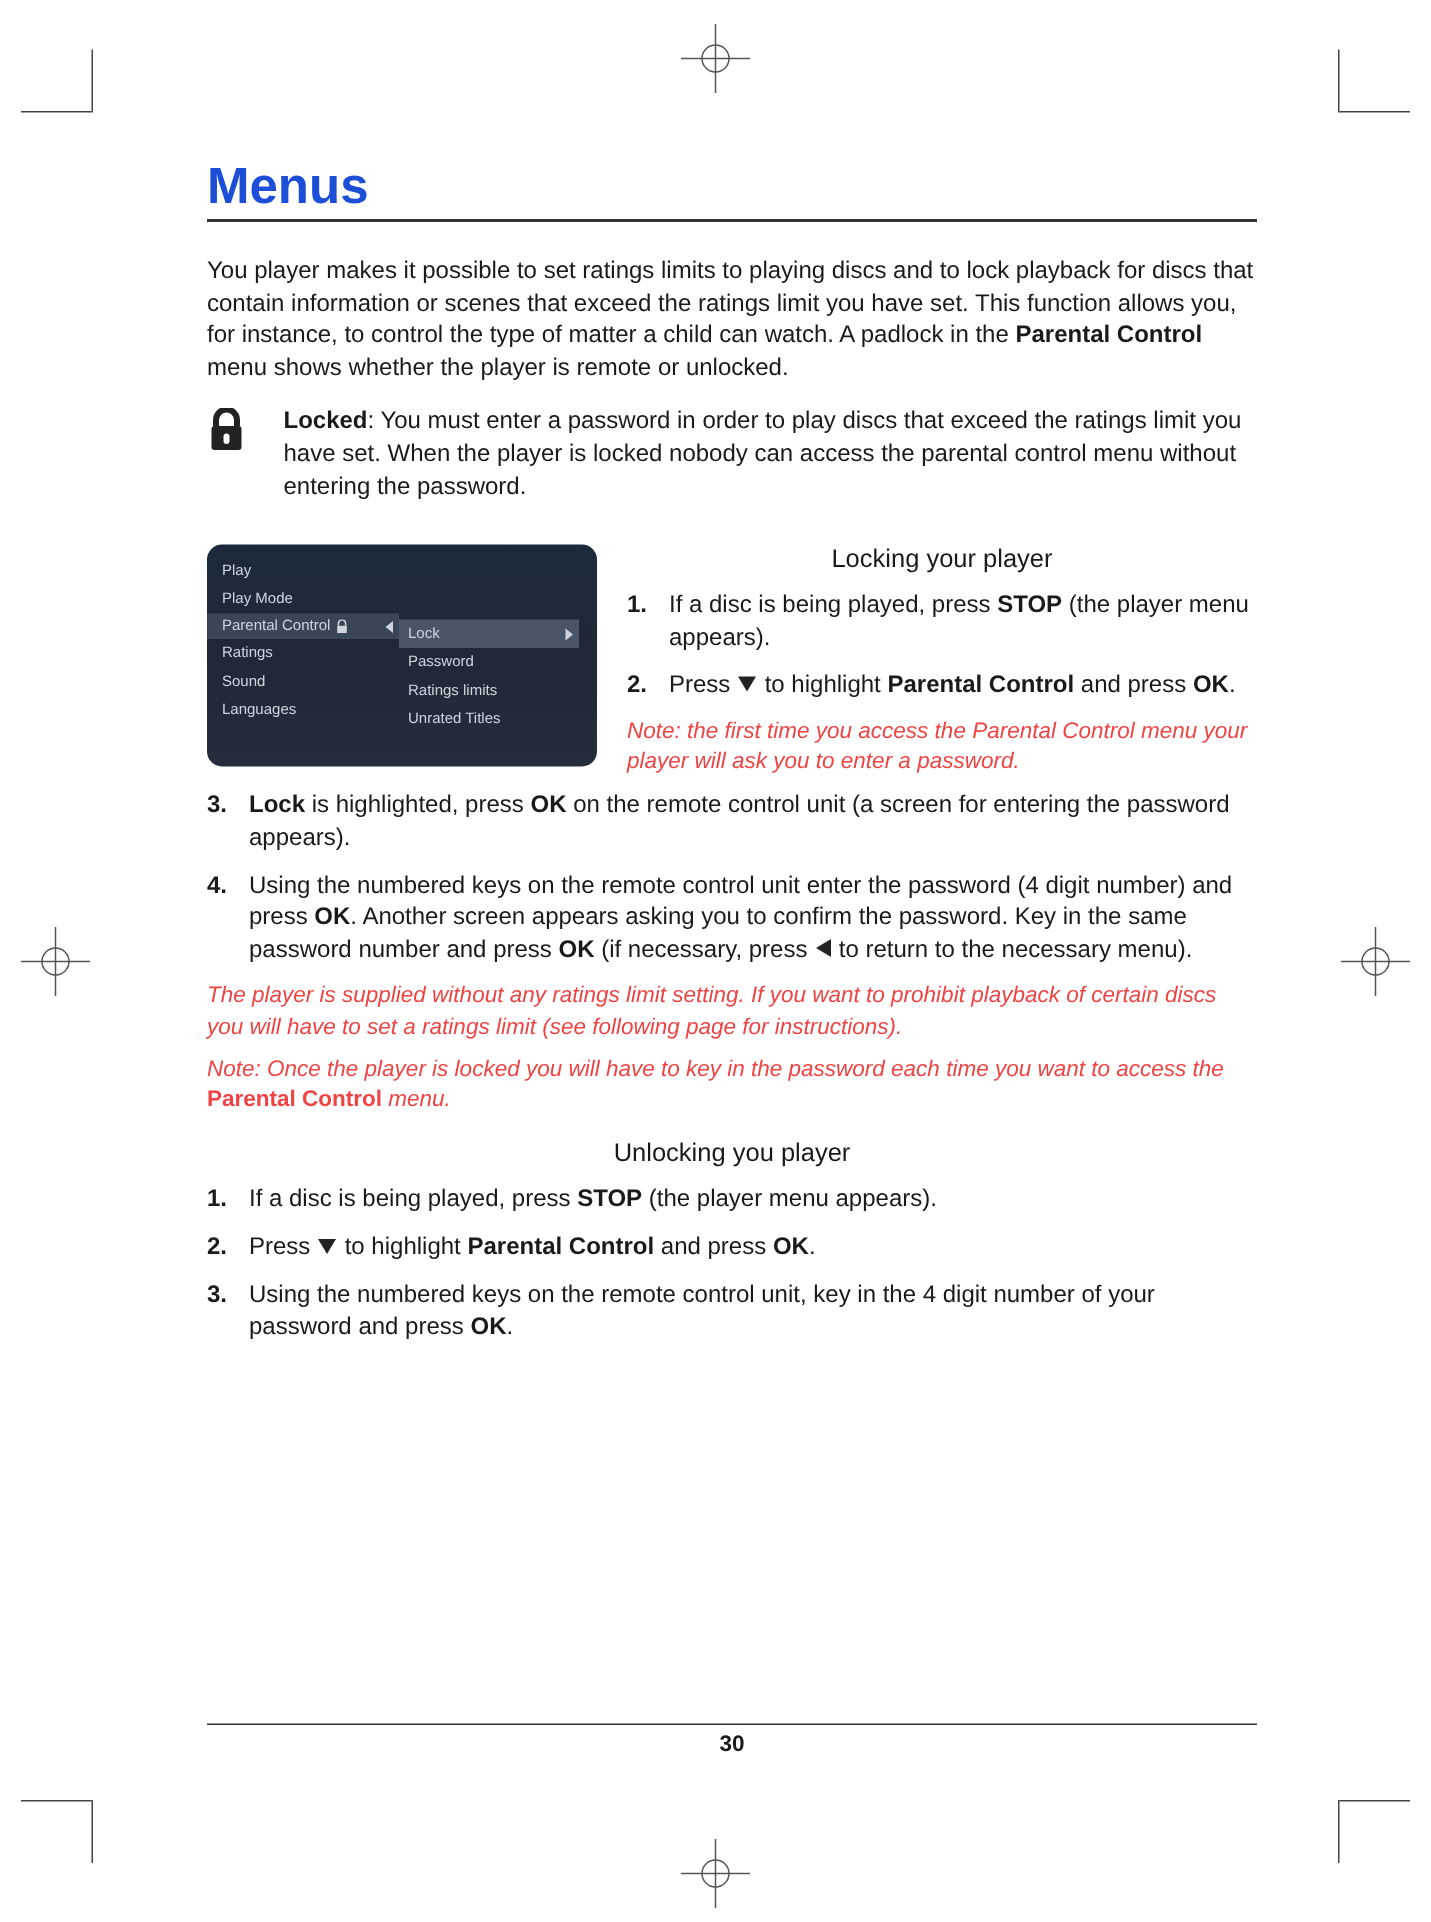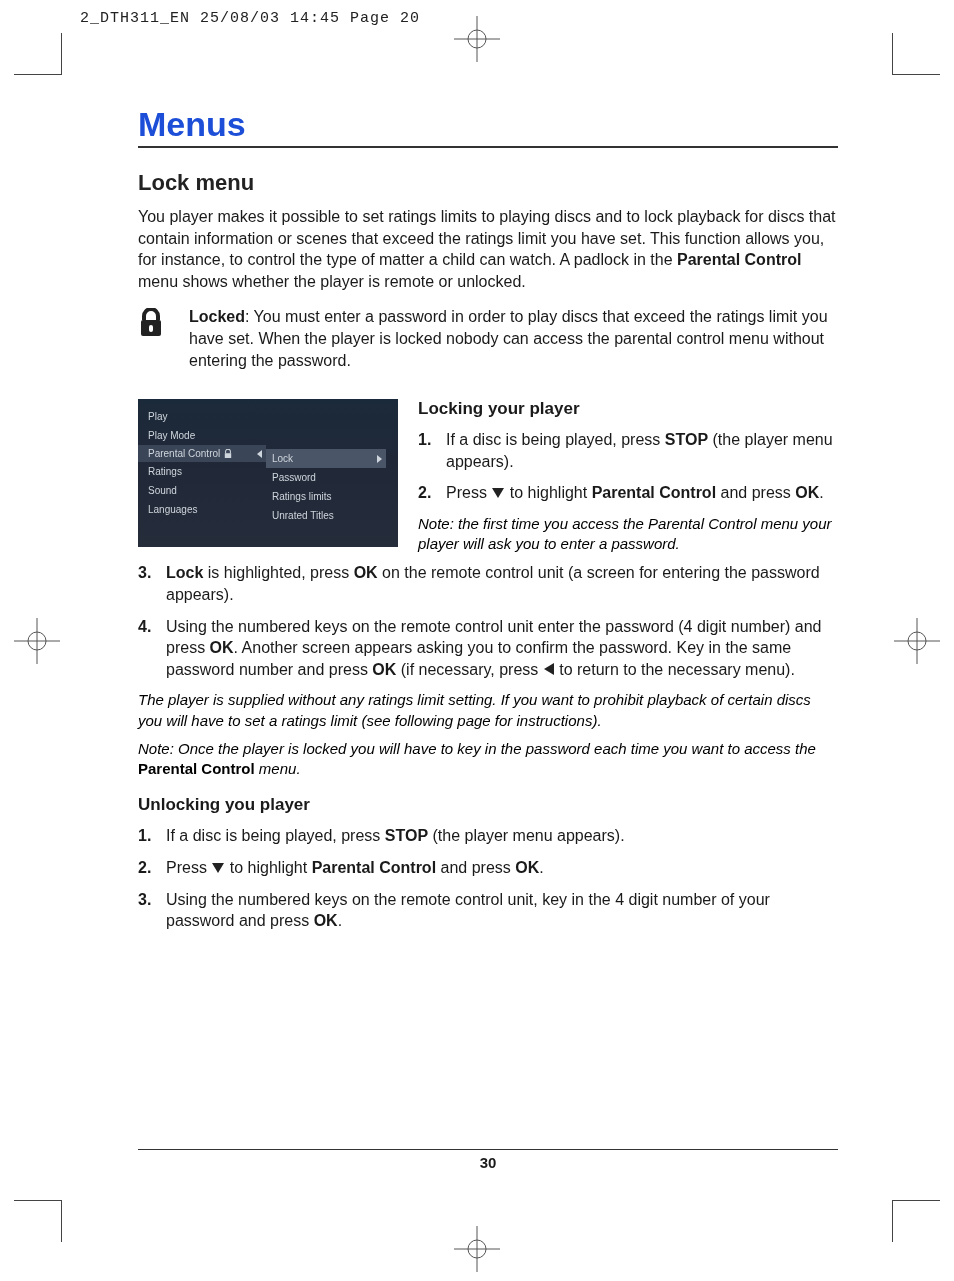--- a/index.html
+++ b/index.html
@@ -96,21 +96,21 @@
     align-items: flex-start;
   }
   .screenshot {
     flex: 0 0 260px;
     height: 148px;
     position: relative;
     background: linear-gradient(#1b2a3a,#202838 40%,#252c3a);
     font-family: Arial, Helvetica, sans-serif;
     font-size: 10px;
     color: #cfd5dc;
-    border-radius: 0;
+    border-radius: 10px;
     overflow: hidden;
   }
   .ss-left {
     position: absolute;
     left: 0; top: 0; bottom: 0;
     width: 118px;
     padding: 8px 0 0 10px;
   }
   .ss-left div { padding: 4px 0; }
   .ss-sel-left {
@@ -144,40 +144,41 @@
     position: absolute;
     right: 4px; top: 50%; transform: translateY(-50%);
     width: 0; height: 0;
     border-top: 4px solid transparent;
     border-bottom: 4px solid transparent;
     border-left: 5px solid #cfd5dc;
   }
   .right-col { flex: 1; }
   .subsub-title {
     font-size: 17px;
-    font-weight: 700;
+    font-weight: 400;
     margin: 0 0 10px 0;
+    text-align: center;
   }
   ol.steps {
     list-style: none;
     padding: 0;
     margin: 0;
   }
   ol.steps > li {
     display: flex;
     gap: 6px;
     margin-bottom: 10px;
   }
   ol.steps .num {
     font-weight: 700;
     min-width: 22px;
   }
   .note {
     font-style: italic;
-    color: #000000;
+    color: #ef4444;
     font-size: 15px;
     margin: 4px 0 8px 0;
   }
   .full-steps { margin-top: 12px; }
   .arrow-down, .arrow-left {
     display: inline-block;
     vertical-align: -1px;
   }
   .footer {
     position: absolute;
@@ -198,21 +199,20 @@
   .tiny-lock {
     width: 8px; height: 10px;
     display: inline-block;
   }
 </style>
 </head>
 <body>
 
 <div class="page">
 
-  <div class="header-line">2_DTH311_EN  25/08/03  14:45  Page 20</div>
 
   <svg class="reg-top" width="46" height="46">
     <line x1="23" y1="0" x2="23" y2="46" stroke="#555" stroke-width="1"></line>
     <line x1="0" y1="23" x2="46" y2="23" stroke="#555" stroke-width="1"></line>
     <circle cx="23" cy="23" r="9" fill="none" stroke="#555" stroke-width="1"></circle>
   </svg>
   <svg class="reg-bottom" width="46" height="46">
     <line x1="23" y1="0" x2="23" y2="46" stroke="#555" stroke-width="1"></line>
     <line x1="0" y1="23" x2="46" y2="23" stroke="#555" stroke-width="1"></line>
     <circle cx="23" cy="23" r="9" fill="none" stroke="#555" stroke-width="1"></circle>
@@ -237,21 +237,20 @@
   <div class="crop-corner-v" style="right:61px; top:33px; height:42px;"></div>
   <div class="crop-corner-h" style="right:14px; top:74px; width:47px;"></div>
 
   <div class="crop-corner-v" style="right:61px; top:1200px; height:42px;"></div>
   <div class="crop-corner-h" style="right:14px; top:1200px; width:47px;"></div>
 
   <div class="content">
     <h1 class="main-title">Menus</h1>
     <hr class="hr-strong">
 
-    <h2 class="sub-title">Lock menu</h2>
 
     <p class="intro">
       <span>You player makes it possible to set ratings limits to playing discs and to lock playback for discs that contain information or scenes that exceed the ratings limit you have set. This function allows you, for instance, to control the type of matter a child can watch. A padlock in the </span><b>Parental Control</b><span> menu shows whether the player is remote or unlocked.</span>
     </p>
 
     <div class="icon-row">
       <svg class="lock-icon" width="26" height="30" viewBox="0 0 26 30">
         <path d="M6 12 V8 a7 7 0 0 1 14 0 V12" fill="none" stroke="#222" stroke-width="4"></path>
         <rect x="3" y="12" width="20" height="16" rx="2" fill="#222"></rect>
         <rect x="11" y="17" width="4" height="7" rx="2" fill="#fff"></rect>

